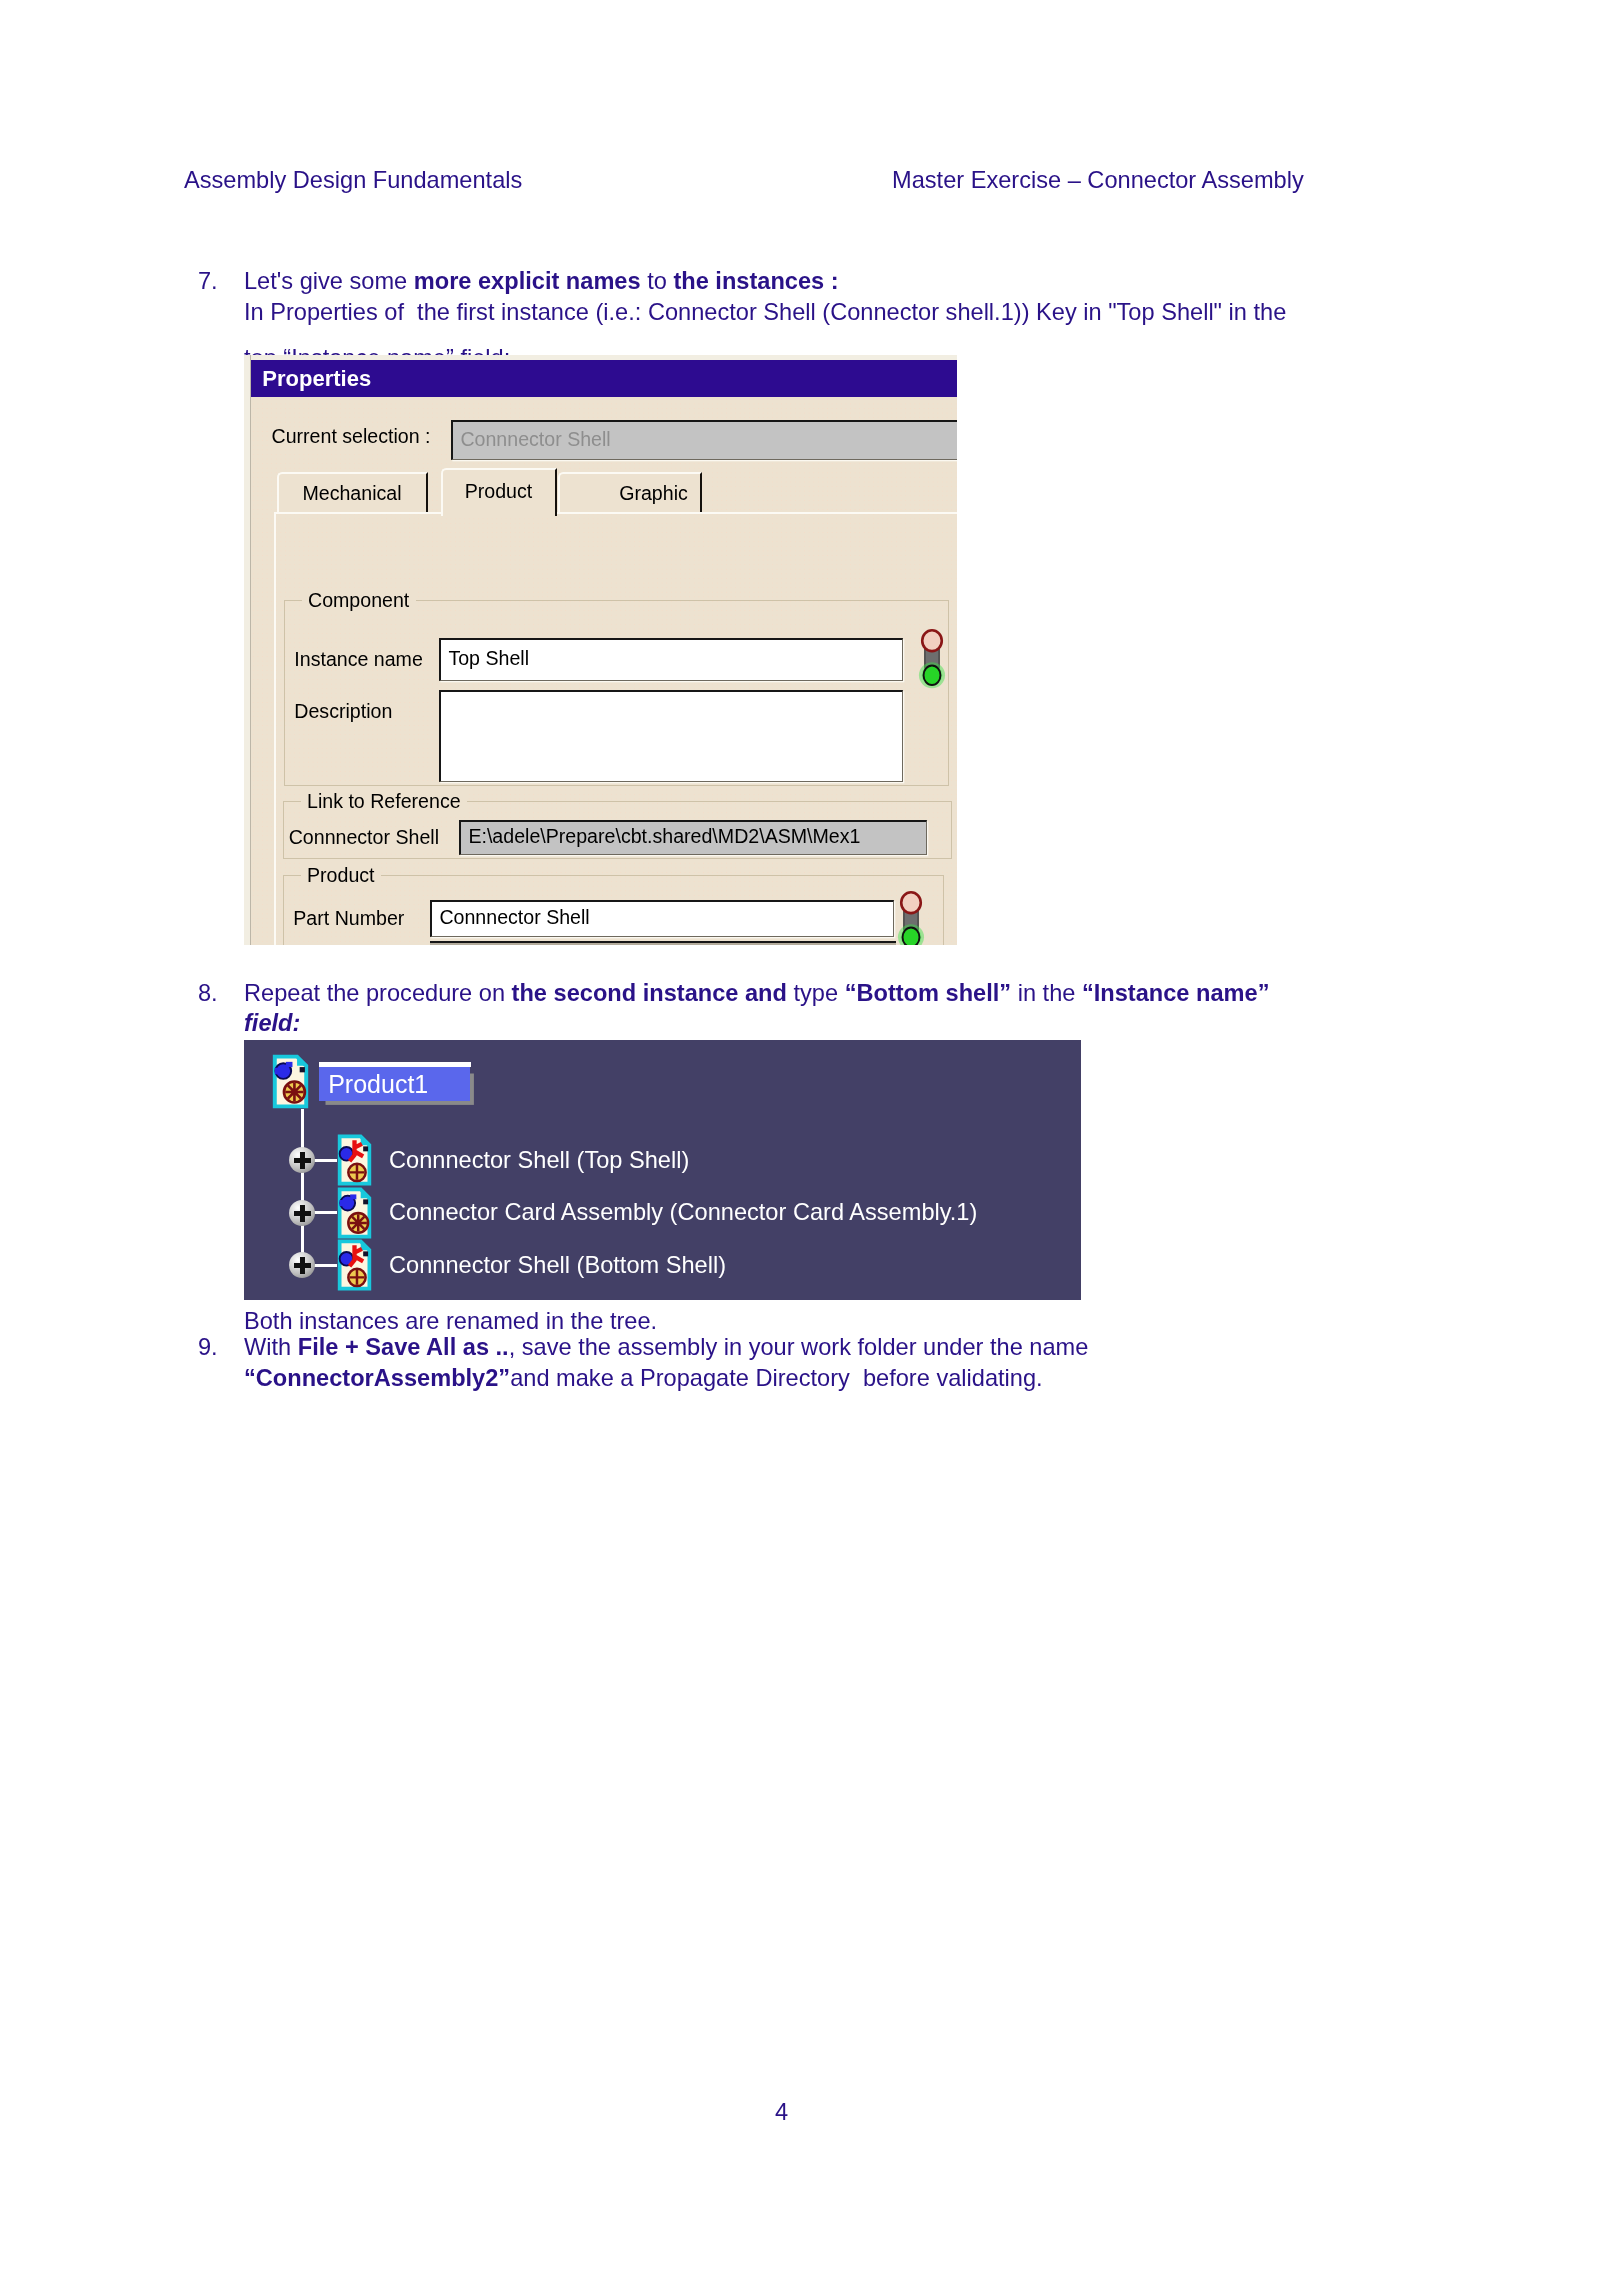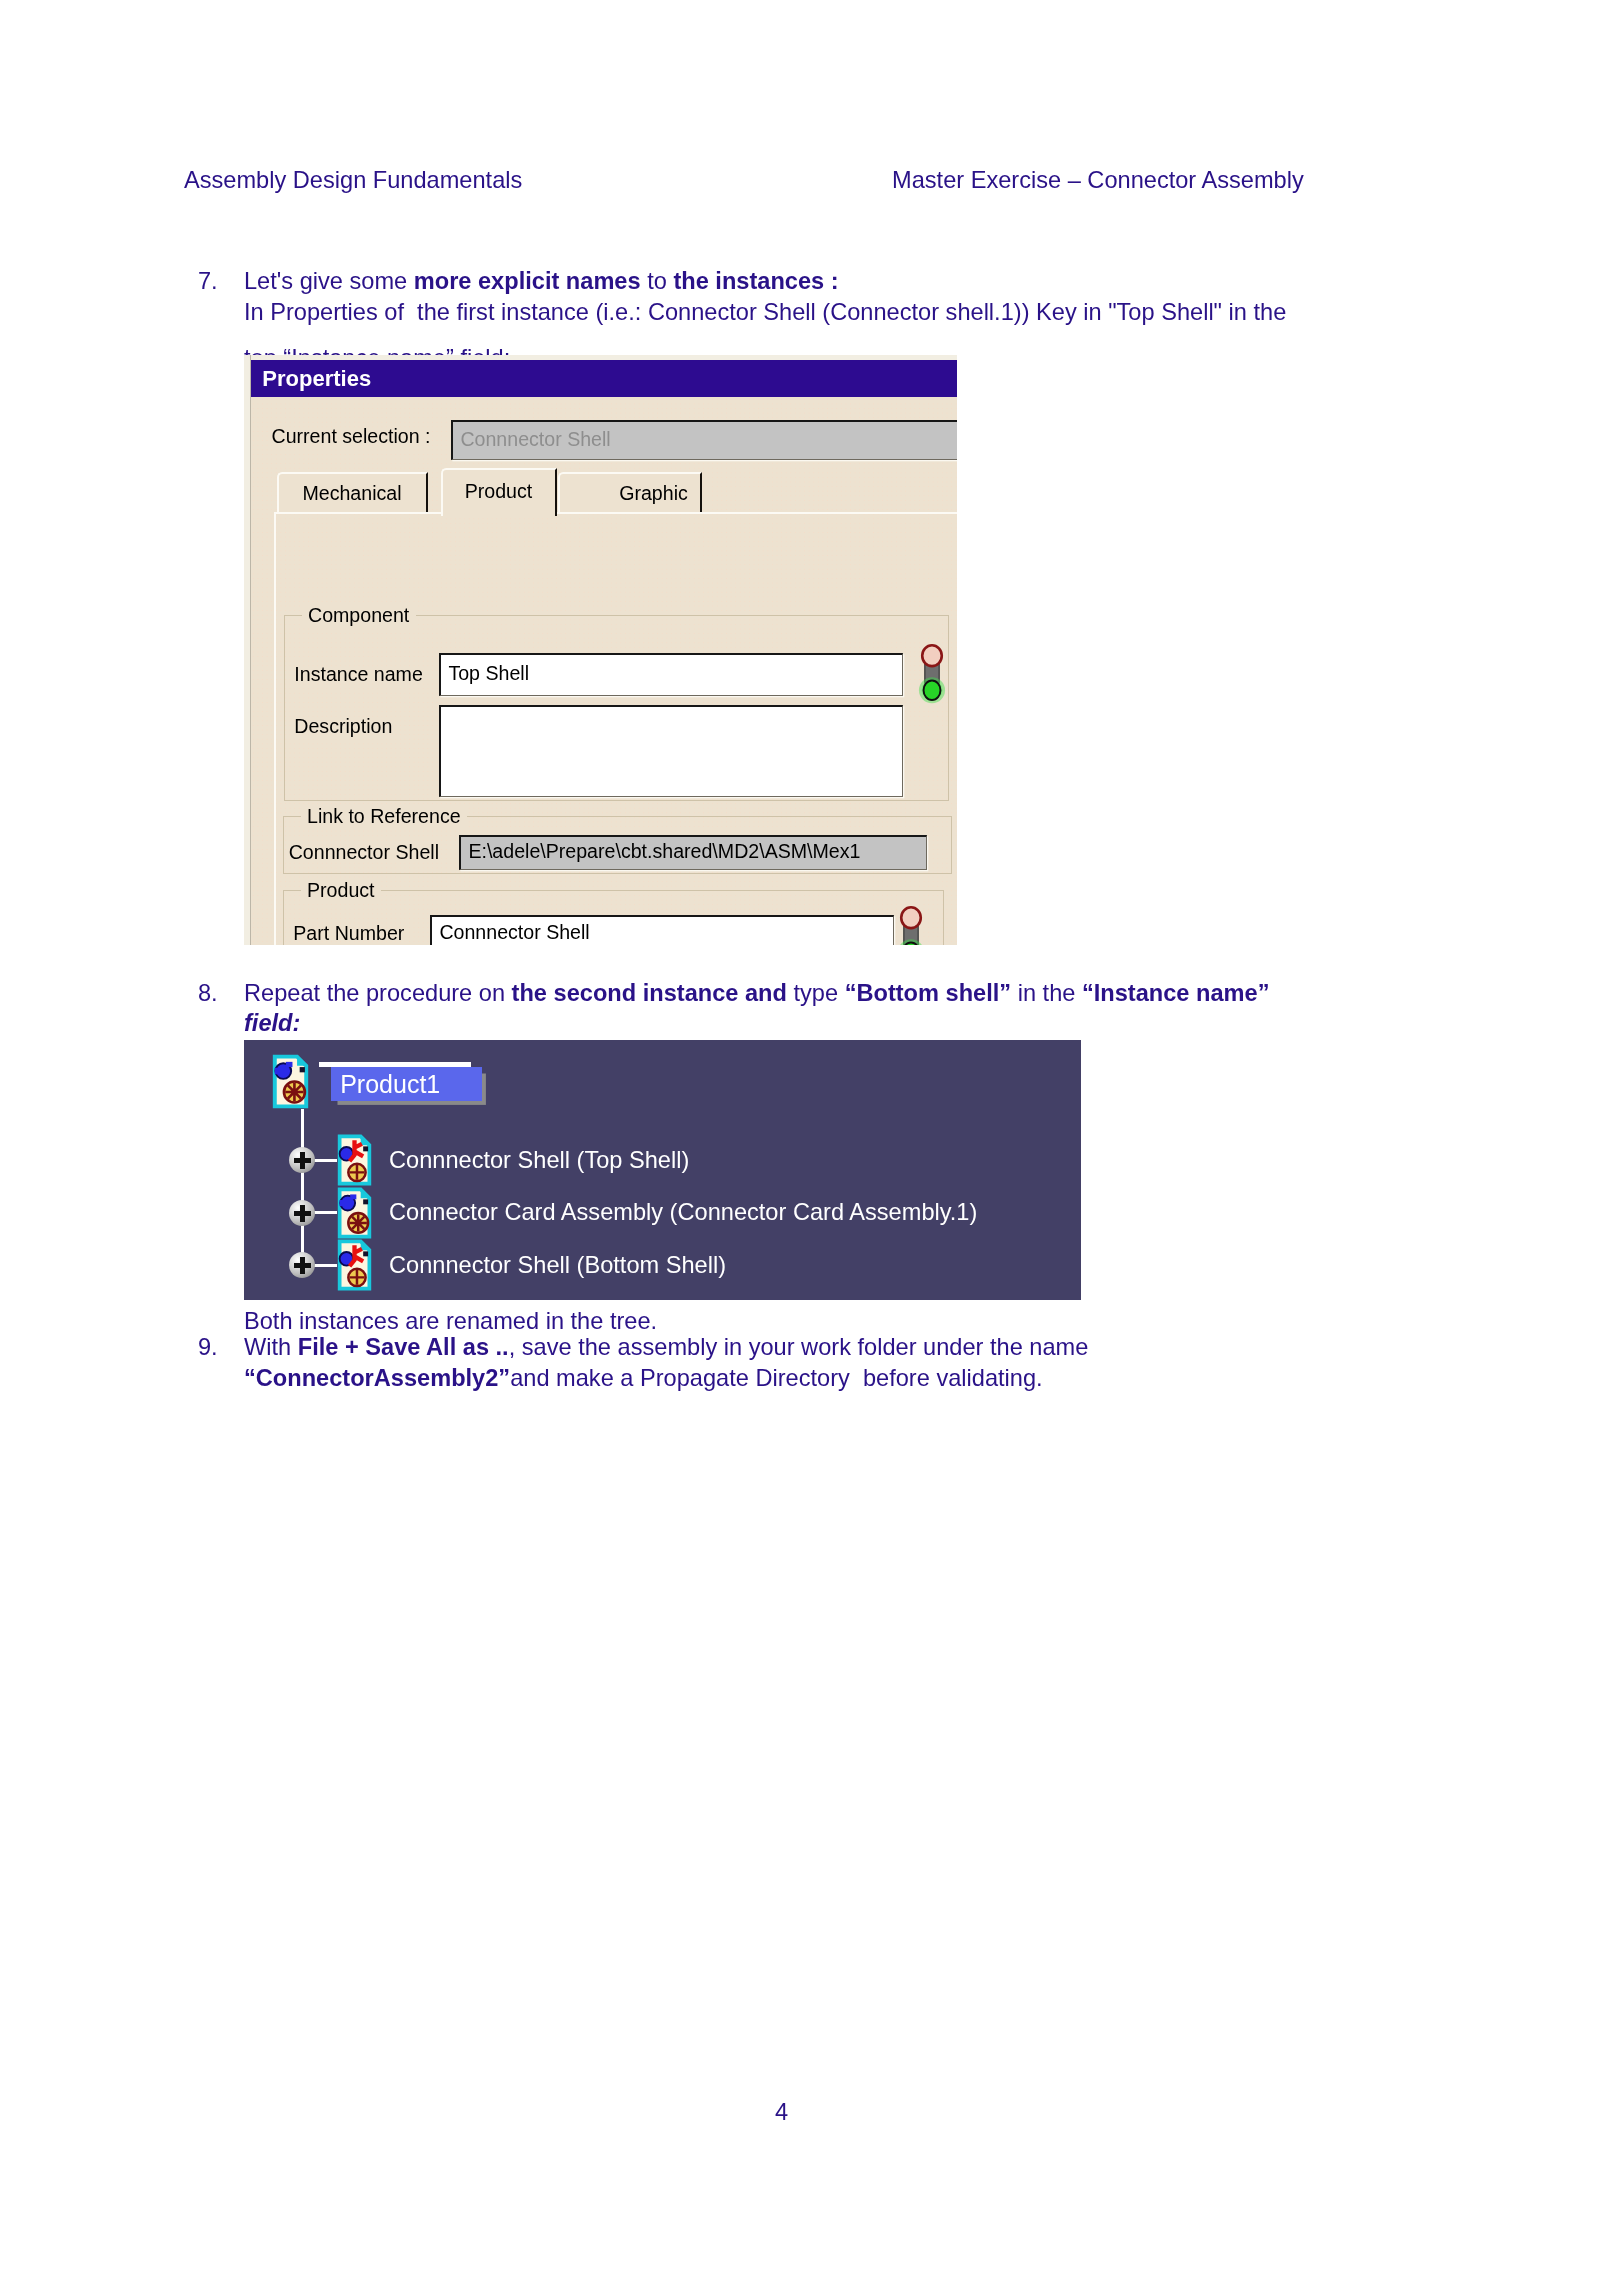--- a/index.html
+++ b/index.html
@@ -42,21 +42,21 @@
   .tab{
     position:absolute;box-sizing:border-box;background:#EDE2D0;
     border-top:2px solid #FCFAF4;border-left:2px solid #FCFAF4;border-right:2.6px solid #14100C;
     border-radius:5.2px 0 0 0;text-align:center;font-size:19.6px;color:#000;
   }
   .tab.inactive{top:75px;height:41px;line-height:38px;z-index:1;}
   .tab.active{top:71px;height:48px;line-height:42px;z-index:3;}
   .panel-hline{position:absolute;left:23px;top:115px;width:684px;height:2px;background:#FCFAF4;z-index:2;}
   .panel-vline{position:absolute;left:23px;top:115px;width:2px;height:433px;background:#FCFAF4;z-index:2;}
   .groupbox{
-    position:absolute;box-sizing:border-box;border:1.3px groove #CEC2A8;z-index:2;margin-top:15px;
+    position:absolute;box-sizing:border-box;border:1.3px groove #CEC2A8;z-index:2;
   }
   .legend{
     position:absolute;top:-13px;left:17px;background:#EDE2D0;padding:0 6.5px;
     font-size:19.6px;color:#000;line-height:25px;white-space:pre;
   }
   .gray-field{background:#C3C3C3;color:#000;}
   
   .traffic{position:absolute;width:30px;height:73px;}
   
   .tree{
@@ -64,21 +64,21 @@
     background:#434066;overflow:hidden;
   }
   .tree .trunk{position:absolute;left:57px;top:69px;width:2.6px;height:156px;background:#fff;}
   .tree .hline{position:absolute;left:58px;width:35px;height:2.6px;background:#fff;}
   .tree-label{position:absolute;font-size:23.6px;line-height:29px;color:#fff;white-space:pre;}
   .sel{position:absolute;left:75px;top:22px;}
   .sel-white{width:152px;height:5.2px;background:#fff;}
   .sel-blue{
     display:inline-block;min-width:133px;background:#5A67EC;color:#fff;
     font-size:25px;line-height:34px;padding:0 9.2px;
-    box-shadow:5.2px 5.2px 0 -1.3px #8A8A8A;white-space:pre;margin-left:12px;
+    box-shadow:5.2px 5.2px 0 -1.3px #8A8A8A;white-space:pre;
   }
   .plus{
     position:absolute;left:45px;width:26px;height:26px;border-radius:50%;
     background:radial-gradient(circle at 35% 30%, #FFFFFF, #BFBFBF 55%, #7E7E7E 95%);
   }
   .plus .ph{position:absolute;left:4.6px;top:10.5px;width:17px;height:5.2px;background:#101010;}
   .plus .pv{position:absolute;left:10.5px;top:4.6px;width:5.2px;height:17px;background:#101010;}
   .node-icon{position:absolute;}
 </style>
 </head>

